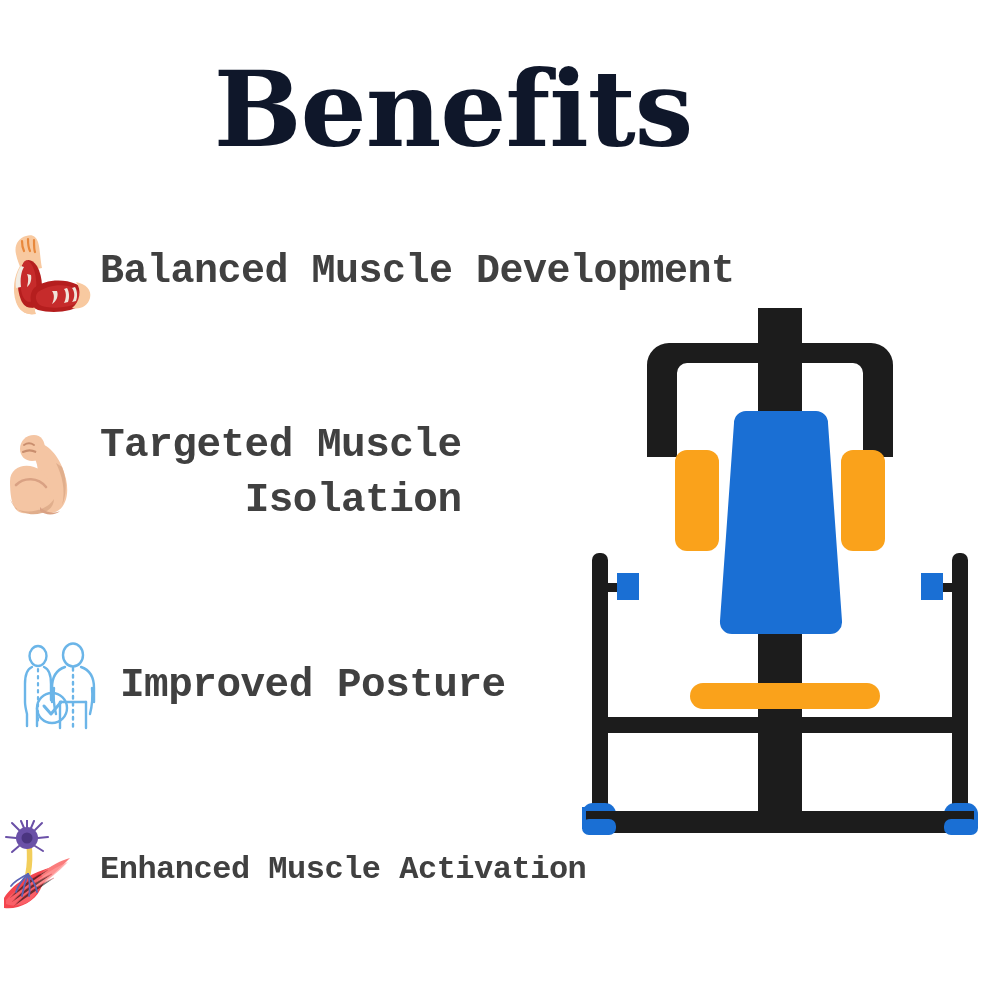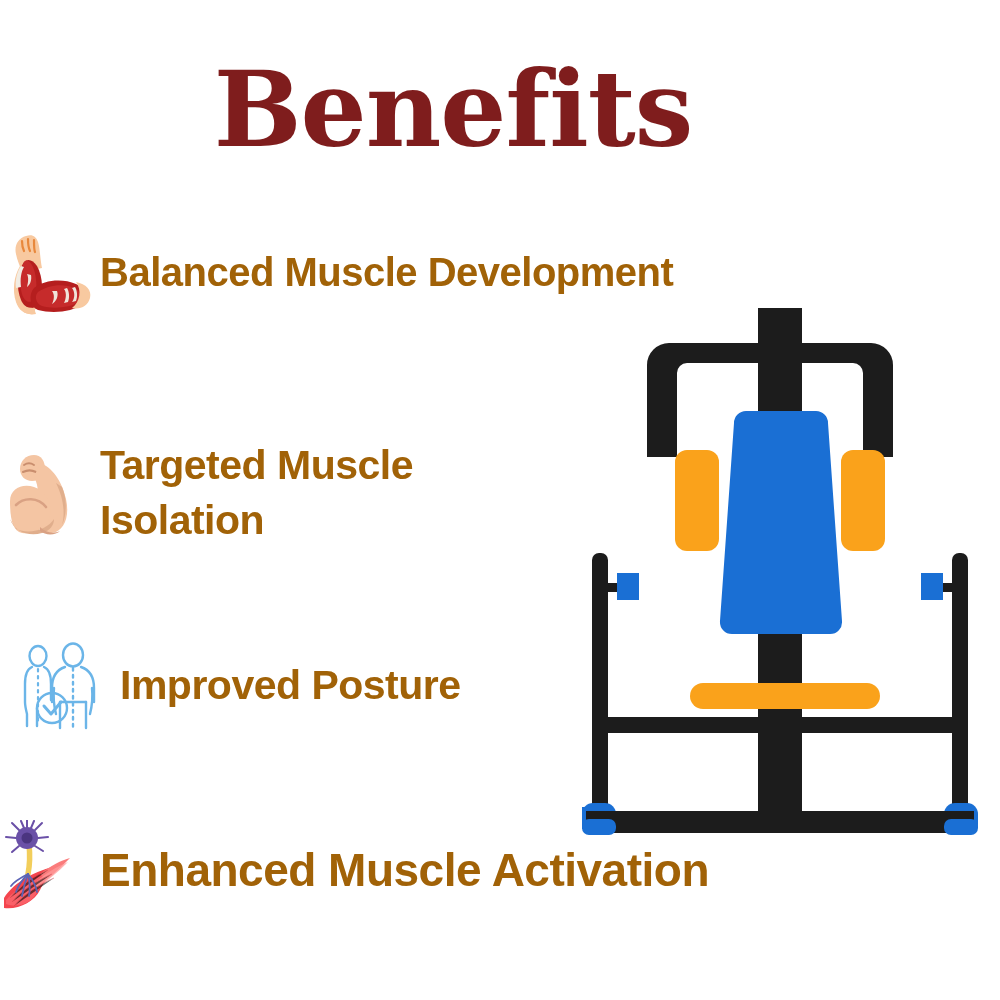--- a/index.html
+++ b/index.html
@@ -21,21 +21,21 @@
     position: absolute;
     top: 58px;
     left: 0;
     width: 906px;
     text-align: center;
     font-family: "DejaVu Serif", serif;
     font-weight: 700;
     font-size: 104px;
     line-height: 1;
     letter-spacing: -1px;
-    color: #7f1d1d;
+    color: #0f172a;
     white-space: nowrap;
   }
 
   
   .benefit-row {
     position: absolute;
     display: flex;
     align-items: center;
     left: 0;
   }
@@ -43,38 +43,39 @@
     width: 100px;
     height: 100px;
     flex: 0 0 100px;
     display: flex;
     align-items: center;
     justify-content: center;
   }
   .benefit-icon svg { display: block; }
 
   .benefit-label {
-    font-family: Liberation Sans, sans-serif;
+    font-family: Liberation Mono, monospace;
     font-weight: 700;
-    color: #a16207;
+    color: #404040;
     letter-spacing: -0.5px;
     white-space: pre-line;
+    text-align: right;
   }
 
   #row-0 { top: 222px; }
   #row-0 .benefit-label { font-size: 40px; line-height: 1.05; }
 
-  #row-1 { top: 418px; margin-top: 20px; }
+  #row-1 { top: 418px; }
   #row-1 .benefit-label { font-size: 41px; line-height: 1.35; }
 
   #row-2 { top: 636px; margin-left: 20px; }
   #row-2 .benefit-label { font-size: 41px; line-height: 1.05; }
 
   #row-3 { top: 820px; }
-  #row-3 .benefit-label { font-size: 46px; line-height: 1.05; }
+  #row-3 .benefit-label { font-size: 32px; line-height: 1.05; }
 
   
   #machine {
     position: absolute;
     left: 560px;
     top: 295px;
     width: 440px;
     height: 550px;
   }
   #machine svg { display: block; }

